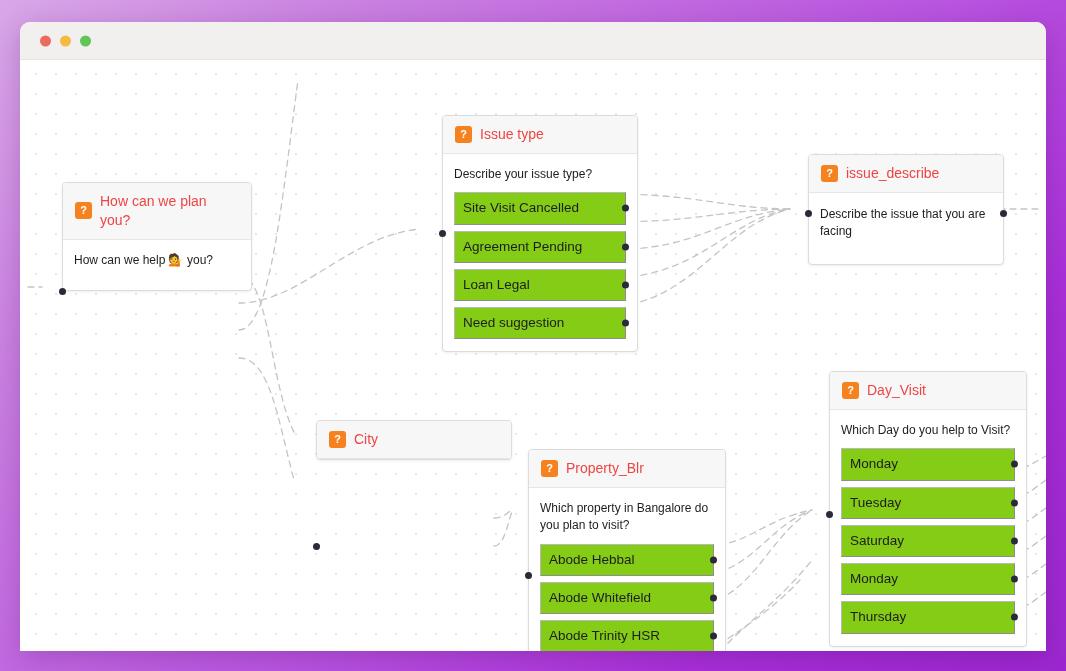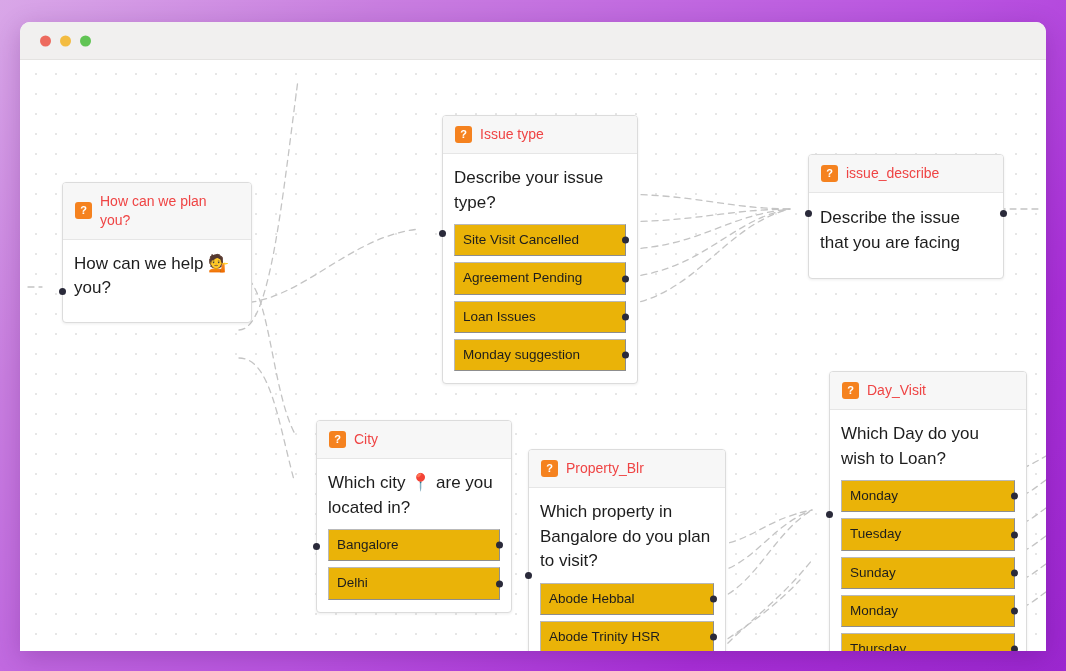--- a/index.html
+++ b/index.html
@@ -72,33 +72,33 @@
     font-size: 11px; font-weight: bold;
     line-height: 17px; text-align: center;
   }
   .node-title {
     font-size: 14px;
     color: #ef4444;
     line-height: 1.35;
   }
   .node-body { padding: 12px 11px 12px 11px; }
   .prompt {
-    font-size: 17px;
+    font-size: 12px;
     color: #1d1d1d;
     line-height: 1.45;
     margin-bottom: 9px;
   }
   .prompt.nomargin { margin-bottom: 3px; }
   .options { display: flex; flex-direction: column; gap: 6px; }
   .option {
     position: relative;
     border: 1px solid #b9b9b9;
     border-right-color: #8d8d8d;
     border-bottom-color: #8d8d8d;
-    background: #eab308;
+    background: #84cc16;
     padding: 5px 22px 5px 8px;
     font-size: 13.5px;
     color: #1d1d1d;
     line-height: 1.5;
     white-space: nowrap;
   }
   .port {
     position: absolute;
     width: 7px; height: 7px;
     border-radius: 50%;
@@ -185,25 +185,25 @@
         <div class="options">
           <div class="option">
             <span>Site Visit Cancelled</span>
             <span class="port right"></span>
           </div>
           <div class="option">
             <span>Agreement Pending</span>
             <span class="port right"></span>
           </div>
           <div class="option">
-            <span>Loan Issues</span>
-            <span class="port right"></span>
-          </div>
-          <div class="option">
-            <span>Monday suggestion</span>
+            <span>Loan Legal</span>
+            <span class="port right"></span>
+          </div>
+          <div class="option">
+            <span>Need suggestion</span>
             <span class="port right"></span>
           </div>
         </div>
       </div>
     </div>
 
     <div class="node" style="left:788px; top:94px; width:196px;">
       <div class="port node-left" style="top:55px;"></div>
       <div class="port node-right" style="top:55px;"></div>
       <div class="node-header">
@@ -214,79 +214,66 @@
         <div class="prompt nomargin">Describe the issue that you are facing</div>
       </div>
     </div>
 
     <div class="node" style="left:296px; top:360px; width:196px;">
       <div class="port node-left" style="top:122px;"></div>
       <div class="node-header">
         <span class="badge">?</span>
         <span class="node-title">City</span>
       </div>
-      <div class="node-body">
-        <div class="prompt">Which city 📍 are you located in?</div>
-        <div class="options">
-          <div class="option">
-            <span>Bangalore</span>
-            <span class="port right"></span>
-          </div>
-          <div class="option">
-            <span>Delhi</span>
-            <span class="port right"></span>
-          </div>
-        </div>
-      </div>
     </div>
 
     <div class="node" style="left:508px; top:389px; width:198px;">
       <div class="port node-left" style="top:122px;"></div>
       <div class="node-header">
         <span class="badge">?</span>
         <span class="node-title">Property_Blr</span>
       </div>
       <div class="node-body">
         <div class="prompt">Which property in Bangalore do you plan to visit?</div>
         <div class="options">
           <div class="option">
             <span>Abode Hebbal</span>
             <span class="port right"></span>
           </div>
           <div class="option">
+            <span>Abode Whitefield</span>
+            <span class="port right"></span>
+          </div>
+          <div class="option">
             <span>Abode Trinity HSR</span>
-            <span class="port right"></span>
-          </div>
-          <div class="option">
-            <span>Abode Whitefield</span>
             <span class="port right"></span>
           </div>
         </div>
       </div>
     </div>
 
     <div class="node" style="left:809px; top:311px; width:198px;">
       <div class="port node-left" style="top:139px;"></div>
       <div class="node-header">
         <span class="badge">?</span>
         <span class="node-title">Day_Visit</span>
       </div>
       <div class="node-body">
-        <div class="prompt">Which Day do you wish to Loan?</div>
+        <div class="prompt">Which Day do you help to Visit?</div>
         <div class="options">
           <div class="option">
             <span>Monday</span>
             <span class="port right"></span>
           </div>
           <div class="option">
             <span>Tuesday</span>
             <span class="port right"></span>
           </div>
           <div class="option">
-            <span>Sunday</span>
+            <span>Saturday</span>
             <span class="port right"></span>
           </div>
           <div class="option">
             <span>Monday</span>
             <span class="port right"></span>
           </div>
           <div class="option">
             <span>Thursday</span>
             <span class="port right"></span>
           </div>

